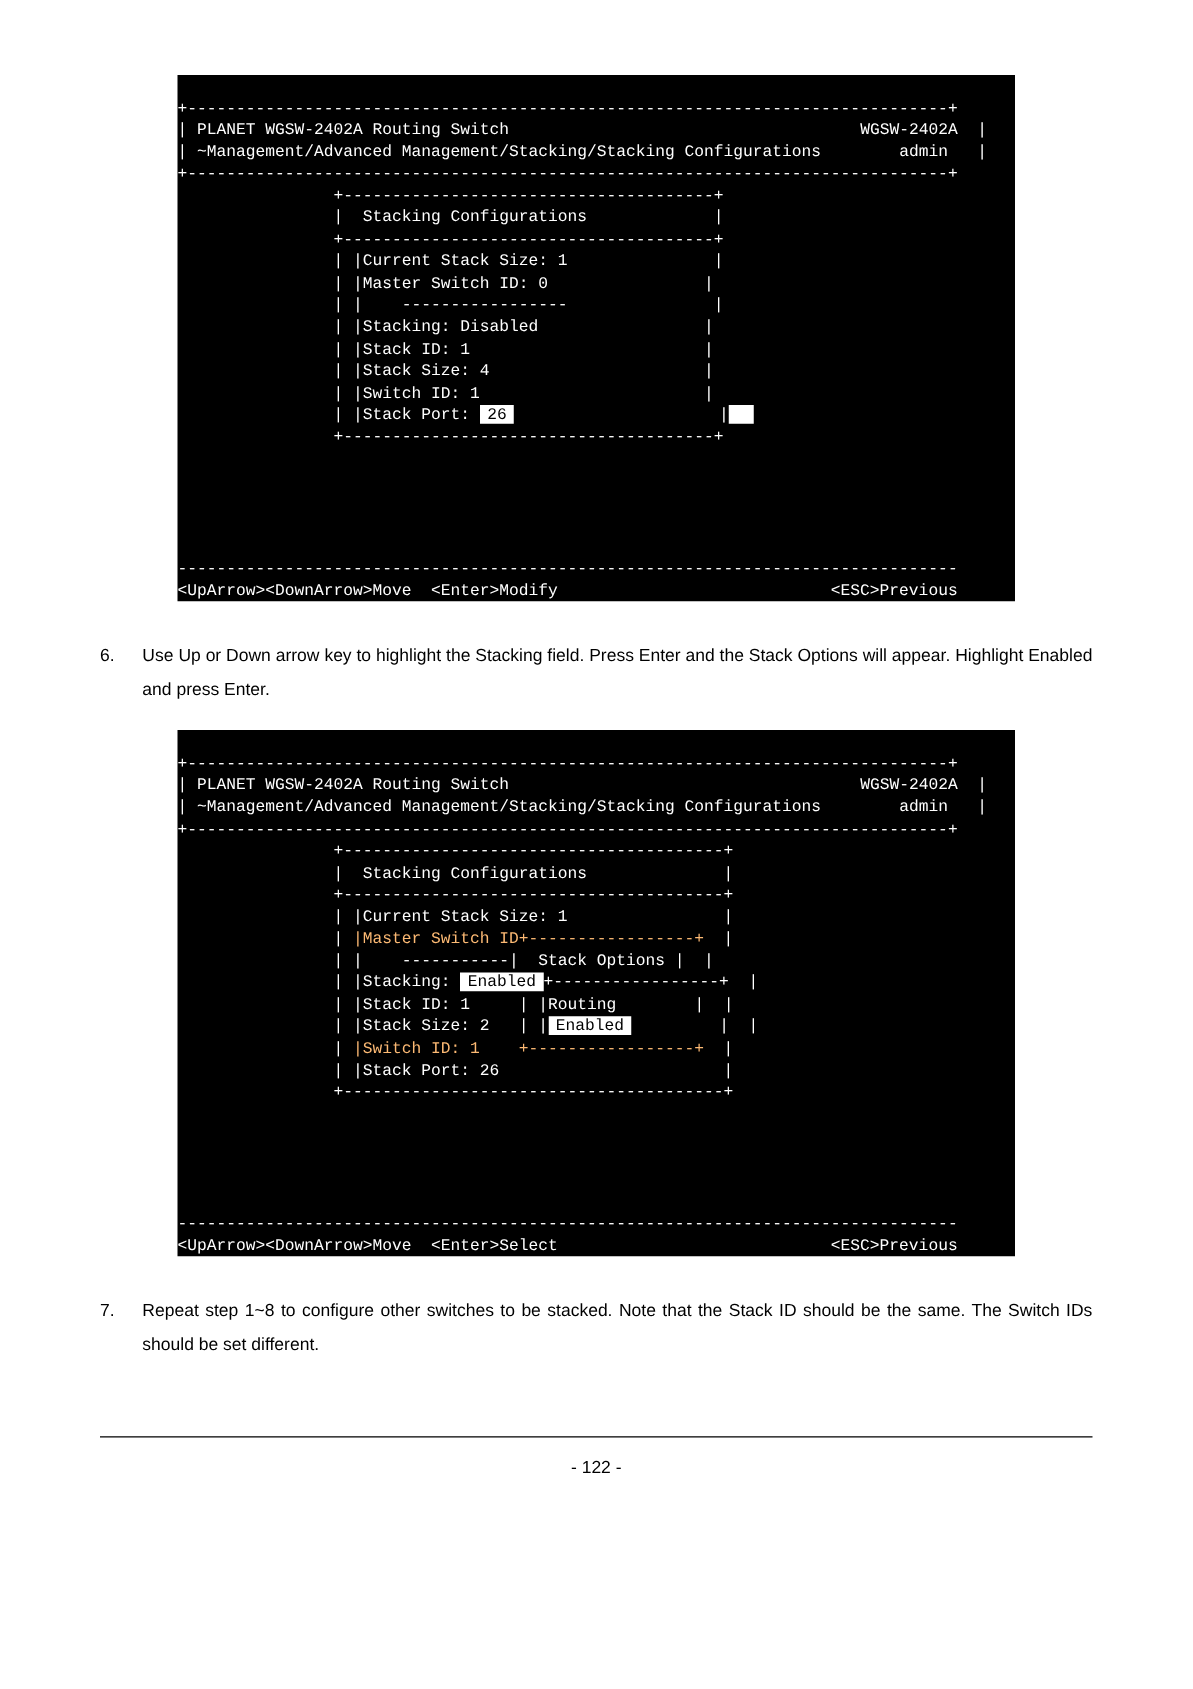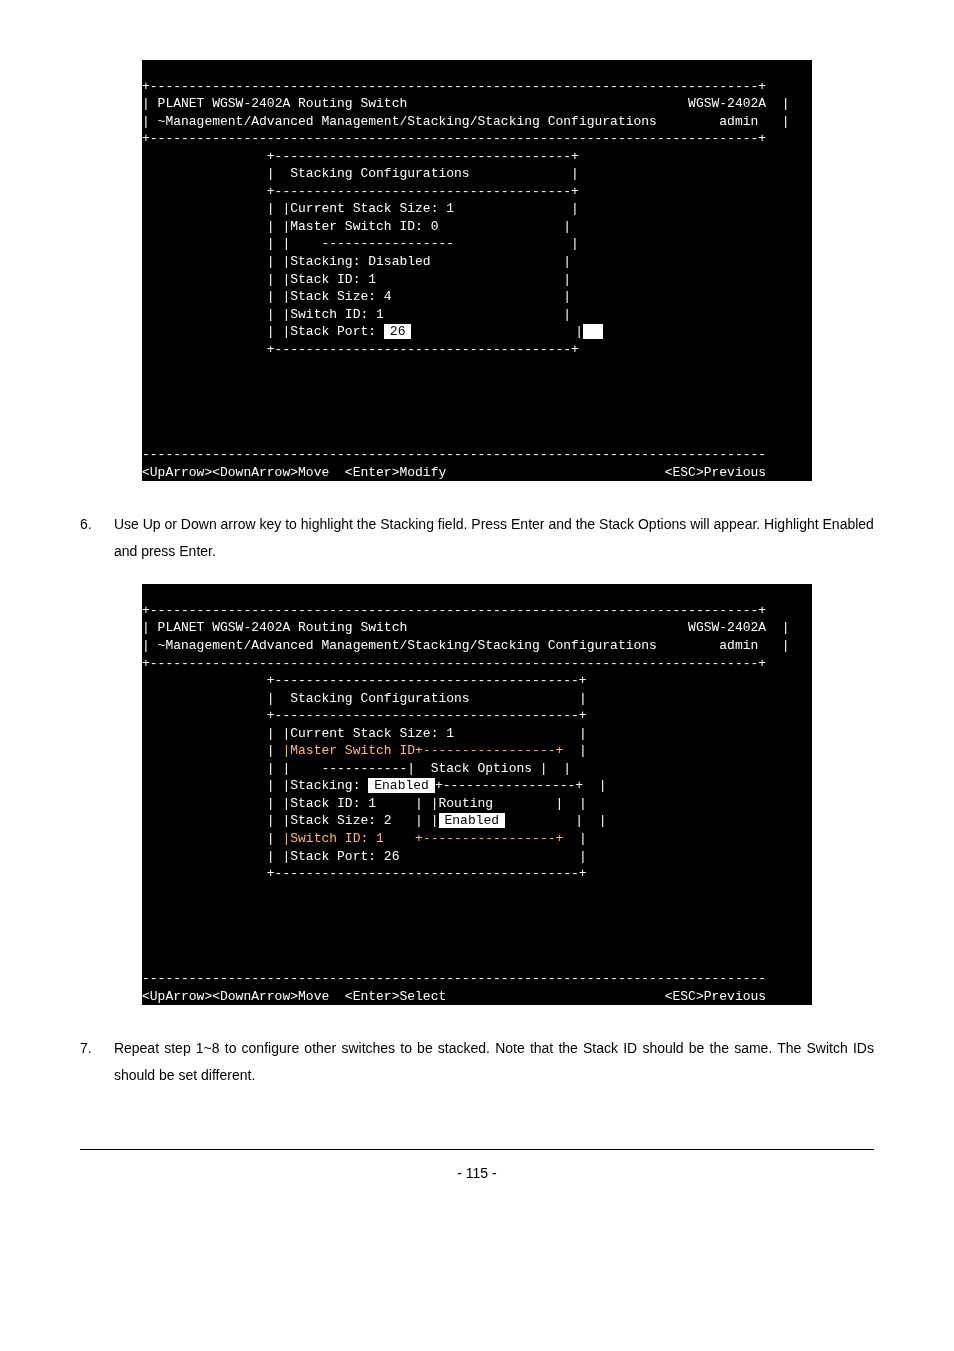--- a/index.html
+++ b/index.html
@@ -109,14 +109,14 @@
                                                                                 
 --------------------------------------------------------------------------------
 <span>&lt;UpArrow&gt;&lt;DownArrow&gt;Move  &lt;Enter&gt;Select</span>                            <span>&lt;ESC&gt;Previous</span></div>
 
 <div class="step">
   <span class="step-num">7.</span>
   <span class="step-text">Repeat step 1~8 to configure other switches to be stacked. Note that the Stack ID should be the same. The Switch IDs should be set different.</span>
 </div>
 
 <div class="footer-line">
-  <span>- 115 -</span>
+  <span>- 122 -</span>
 </div>
 
 </body></html>

